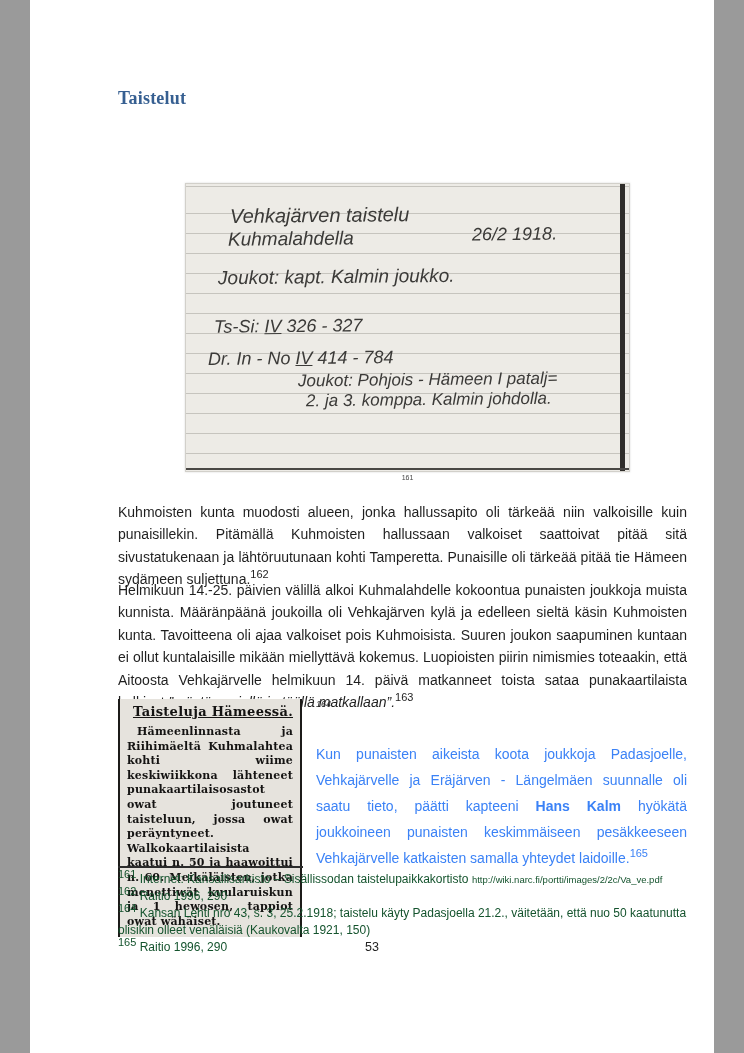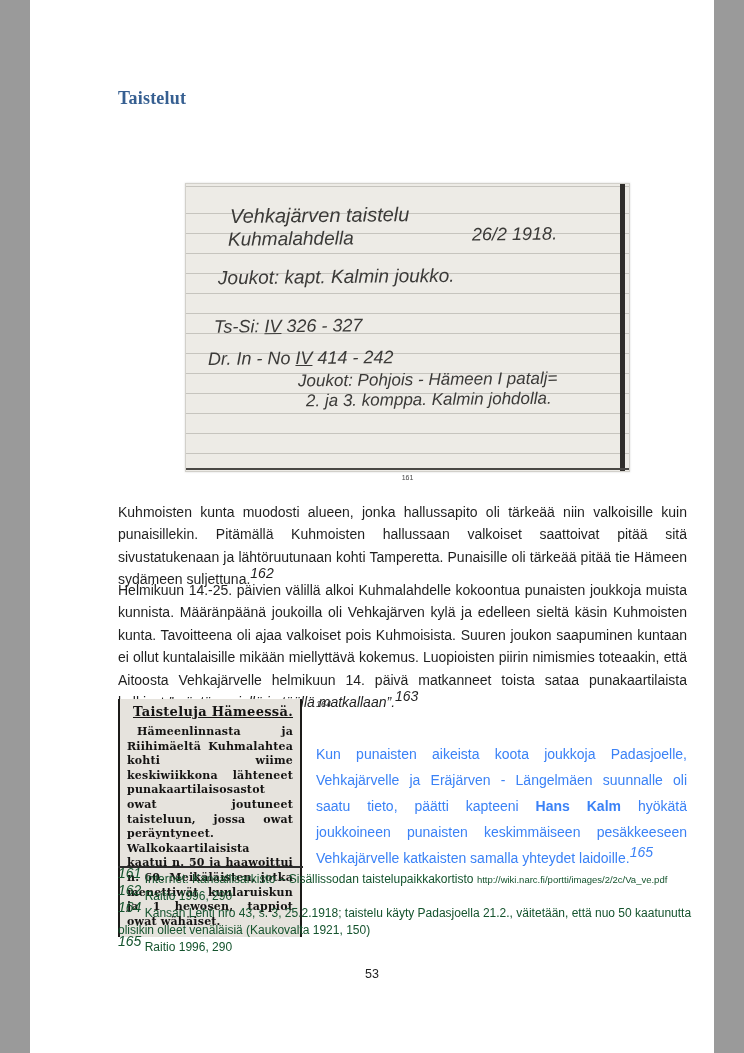--- a/index.html
+++ b/index.html
@@ -61,21 +61,21 @@
     text-align: center; font-size: 7px; color: #454545;
   }
   
   .para {
     position: absolute; left: 88px; width: 569px;
     font-size: 14px; line-height: 22.4px; text-align: justify;
     color: #1f1f1f;
   }
   .para1 { top: 501px; }
   .para2 { top: 579px; }
-  sup.fn { font-size: 14px; vertical-align: super; line-height: 0; font-style: italic; }
+  sup.fn { font-size: 11px; vertical-align: super; line-height: 0; }
   .q-italic { font-style: italic; }
   
   .media-row {
     position: absolute; top: 699px; left: 88px; width: 569px;
     display: flex; gap: 14px;
   }
   .clipping {
     width: 184px; min-height: 163px; flex: 0 0 184px;
     background: #e6e3dd;
     border-left: 2px solid #1c1b19; border-right: 2px solid #1c1b19;
@@ -103,40 +103,40 @@
     position: absolute; top: 866px; left: 88px; width: 185px;
     border-top: 2px solid #2b2b2b;
   }
   .footnotes {
     position: absolute; top: 871px; left: 88px; width: 574px;
     font-size: 12px; line-height: 17px; color: #14532d;
   }
   .footnote { margin: 0; }
   .footnote .url { font-size: 9.5px; }
   .page-number {
-    position: absolute; top: 967px; left: 0; width: 100%;
+    position: absolute; top: 940px; left: 0; width: 100%;
     text-align: center; font-size: 12.5px; color: #222;
   }
 </style>
 </head>
 <body>
 
 <div class="page">
 
   <div class="h1">Taistelut</div>
 
   <div class="card">
     <div class="edge-right"></div>
     <div class="edge-bottom"></div>
     <div class="hw hw-title">Vehkajärven taistelu</div>
     <div class="hw hw-place">Kuhmalahdella</div>
     <div class="hw hw-date">26/2 1918.</div>
     <div class="hw hw-troops">Joukot: kapt. Kalmin joukko.</div>
     <div class="hw hw-ref1"><span>Ts-Si:</span> <span class="rnum">IV</span> <span>326 - 327</span></div>
-    <div class="hw hw-ref2"><span>Dr. In - No</span> <span class="rnum">IV</span> <span>414 - 242</span></div>
+    <div class="hw hw-ref2"><span>Dr. In - No</span> <span class="rnum">IV</span> <span>414 - 784</span></div>
     <div class="hw hw-troops2a">Joukot: Pohjois - Hämeen I patalj=</div>
     <div class="hw hw-troops2b">2. ja 3. komppa. Kalmin johdolla.</div>
   </div>
   <div class="card-caption">161</div>
 
   <p class="para para1"><span>Kuhmoisten kunta muodosti alueen, jonka hallussapito oli tärkeää niin valkoisille kuin punaisillekin. Pitämällä Kuhmoisten hallussaan valkoiset saattoivat pitää sitä sivustatukenaan ja lähtöruutunaan kohti Tamperetta. Punaisille oli tärkeää pitää tie Hämeen sydämeen suljettuna.</span><sup class="fn">162</sup></p>
 
   <p class="para para2"><span>Helmikuun 14.-25. päivien välillä alkoi Kuhmalahdelle kokoontua punaisten joukkoja muista kunnista. Määränpäänä joukoilla oli Vehkajärven kylä ja edelleen sieltä käsin Kuhmoisten kunta. Tavoitteena oli ajaa valkoiset pois Kuhmoisista. Suuren joukon saapuminen kuntaan ei ollut kuntalaisille mikään miellyttävä kokemus. Luopioisten piirin nimismies toteaakin, että Aitoosta Vehkajärvelle helmikuun 14. päivä matkanneet toista sataa punakaartilaista kulkivat </span><span class="q-italic">”ryöstäen siellä ja täällä matkallaan”.</span><sup class="fn">163</sup></p>
 
   <div class="media-row">

